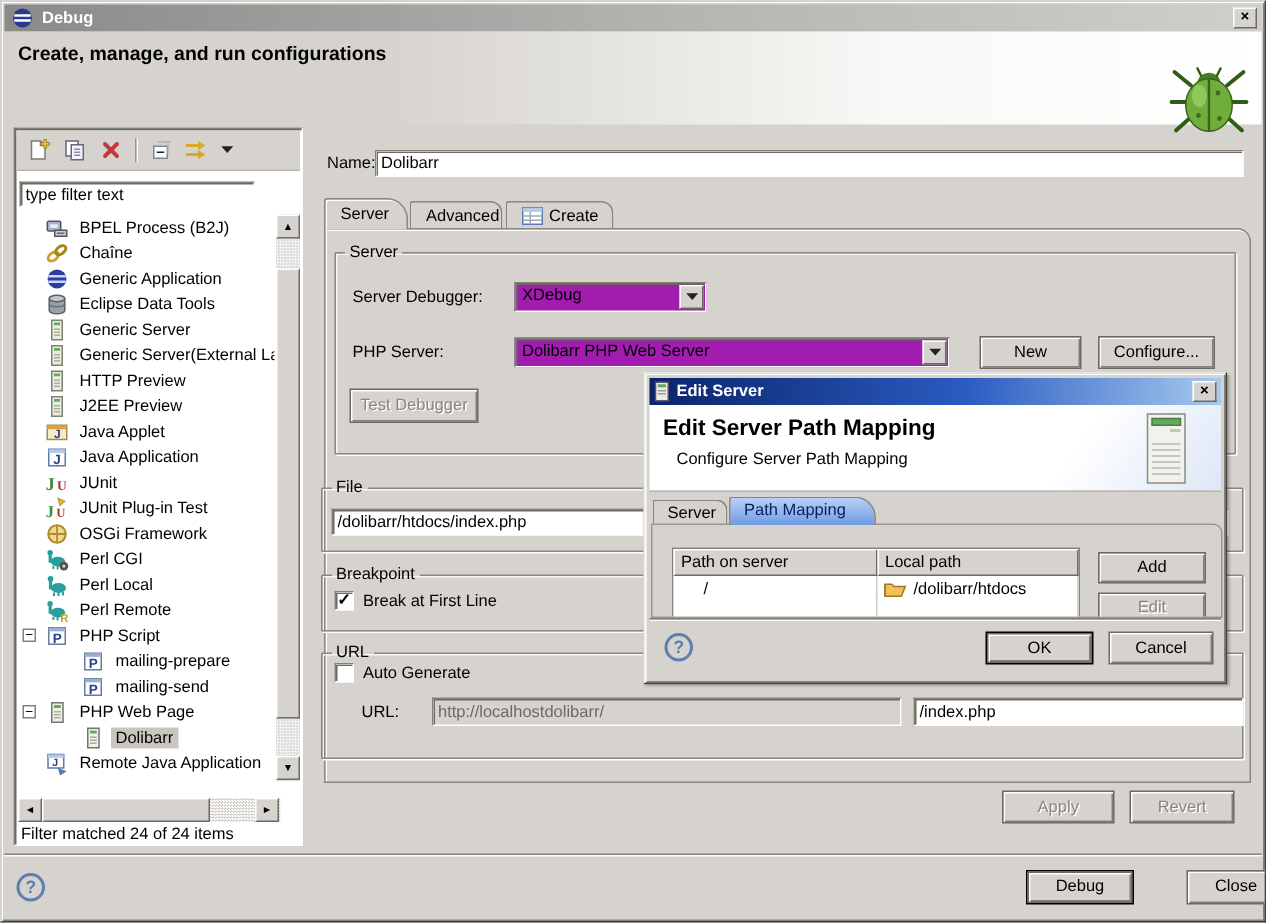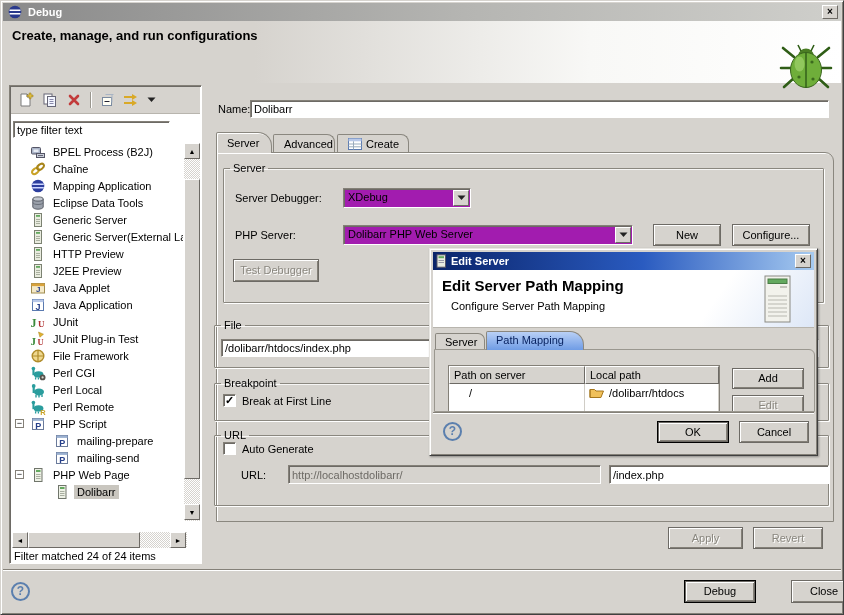--- a/index.html
+++ b/index.html
@@ -188,21 +188,21 @@
               <ellipse cx="5.5" cy="10" rx="3.8" ry="2.4" transform="rotate(-38 5.5 10)" fill="none" stroke="#c9a227" stroke-width="2"></ellipse>
               <ellipse cx="10.5" cy="5.8" rx="3.8" ry="2.4" transform="rotate(-38 10.5 5.8)" fill="none" stroke="#a8851a" stroke-width="2"></ellipse>
             </svg></span>
           <span class="tree-label">Chaîne</span>
         </div>
         <div class="tree-row lvl1">
           <span class="tree-icon"><svg width="16" height="16" viewBox="0 0 16 16">
               <circle cx="8" cy="8" r="6.3" fill="#2c3e9e"></circle>
               <path d="M2.2 6.2h11.6M2.2 9.8h11.6" stroke="#cdd6ff" stroke-width="1.6"></path>
             </svg></span>
-          <span class="tree-label">Mapping Application</span>
+          <span class="tree-label">Generic Application</span>
         </div>
         <div class="tree-row lvl1">
           <span class="tree-icon"><svg width="16" height="16" viewBox="0 0 16 16">
               <path d="M2.8 4v8c0 1.2 2.3 2.2 5.2 2.2s5.2-1 5.2-2.2V4" fill="#9aa0aa" stroke="#5a5f68"></path>
               <ellipse cx="8" cy="4" rx="5.2" ry="2.1" fill="#c2c7cf" stroke="#5a5f68"></ellipse>
               <path d="M2.8 7.5c0 1.2 2.3 2 5.2 2s5.2-.8 5.2-2" fill="none" stroke="#6a707a"></path>
             </svg></span>
           <span class="tree-label">Eclipse Data Tools</span>
         </div>
         <div class="tree-row lvl1">
@@ -266,21 +266,21 @@
               <text x="7.5" y="13.5" font-size="8.5" font-weight="bold" fill="#b03030" font-family="Liberation Serif,serif">U</text>
               <path d="M8.5 1l5 2.2-3.6 3z" fill="#e0b030" stroke="#a8851a" stroke-width="0.5"></path>
             </svg></span>
           <span class="tree-label">JUnit Plug-in Test</span>
         </div>
         <div class="tree-row lvl1">
           <span class="tree-icon"><svg width="16" height="16" viewBox="0 0 16 16">
               <circle cx="8" cy="8" r="5.8" fill="#efd88f" stroke="#b08c2a" stroke-width="1.4"></circle>
               <path d="M8 2.2v11.6M2.2 8h11.6" stroke="#b08c2a" stroke-width="1.2"></path>
             </svg></span>
-          <span class="tree-label">File Framework</span>
+          <span class="tree-label">OSGi Framework</span>
         </div>
         <div class="tree-row lvl1">
           <span class="tree-icon"><svg width="16" height="16" viewBox="0 0 16 16">
               <ellipse cx="8.6" cy="9.4" rx="4.8" ry="3.2" fill="#2a9d9d"></ellipse>
               <rect x="2.4" y="3.6" width="2.1" height="6.6" fill="#2a9d9d"></rect>
               <circle cx="3.4" cy="3.5" r="1.8" fill="#2a9d9d"></circle>
               <path d="M5.6 12.2v2.2M8.4 12.4v2.2" stroke="#2a9d9d" stroke-width="1.3"></path>
               <circle cx="12.6" cy="12.4" r="2.9" fill="#55524c"></circle>
               <circle cx="12.6" cy="12.4" r="1.1" fill="#d8d5ce"></circle>
             </svg></span>
@@ -339,20 +339,29 @@
             </svg></span>
           <span class="tree-label">PHP Web Page</span>
         </div>
         <div class="tree-row lvl2 selected">
           <span class="tree-icon"><svg width="16" height="16" viewBox="0 0 16 16">
               <rect x="4.5" y="1.5" width="7.5" height="13" fill="#eef1e6" stroke="#70756b"></rect>
               <rect x="6" y="3" width="4.5" height="2" fill="#63a95f"></rect>
               <path d="M6 7.5h4.5M6 9.5h4.5M6 11.5h4.5" stroke="#a8aea0"></path>
             </svg></span>
           <span class="tree-label">Dolibarr</span>
+        </div>
+        <div class="tree-row lvl1">
+          <span class="tree-icon"><svg width="16" height="16" viewBox="0 0 16 16">
+              <rect x="2" y="2" width="10.5" height="9" fill="#fff" stroke="#5a7ab0"></rect>
+              <rect x="2" y="2" width="10.5" height="2.2" fill="#b8c8e8"></rect>
+              <text x="4.8" y="9.8" font-size="7" font-weight="bold" fill="#27408b" font-family="Liberation Sans,sans-serif">J</text>
+              <path d="M8.5 11l6 2.2-4.5 2.8z" fill="#5a7ab0"></path>
+            </svg></span>
+          <span class="tree-label">Remote Java Application</span>
         </div>
       </div>
     <div class="vscroll">
       <span class="sbtn" style="top:0">▲</span>
       <span class="vthumb"></span>
       <span class="sbtn" style="top:361px">▼</span>
     </div>
     <div class="hscroll">
       <span class="sbtn" style="top:0;left:0">◄</span>
       <span class="hthumb"></span>

